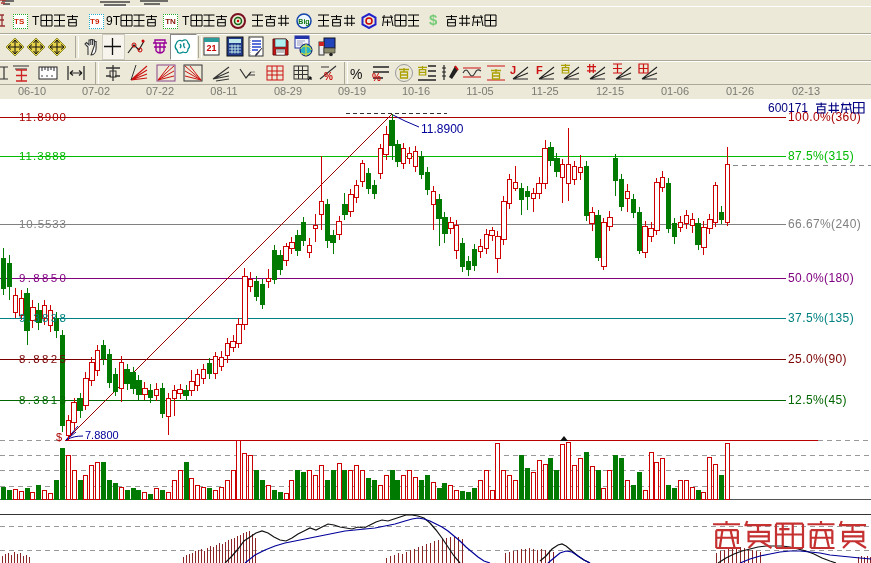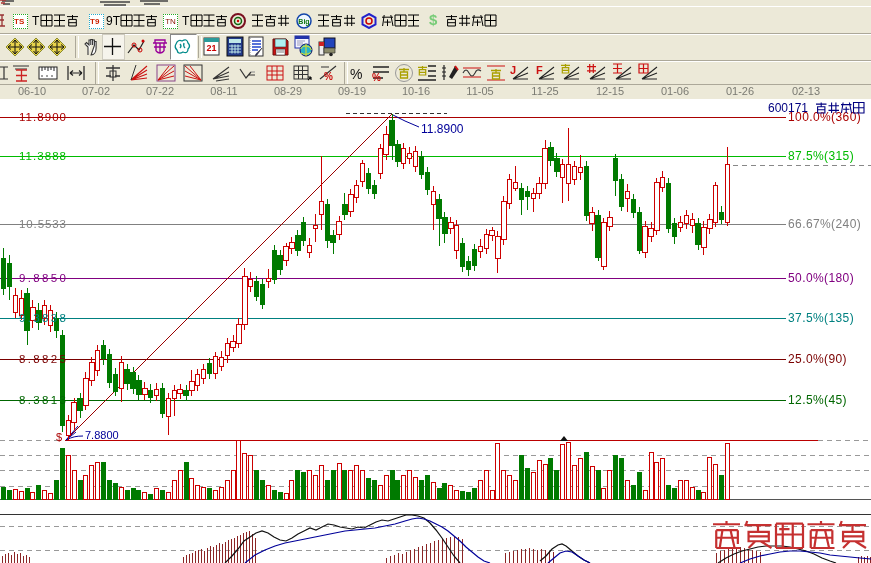--- a/index.html
+++ b/index.html
@@ -37,21 +37,21 @@
       <path d="M446.0,16.6H457.0 M447.6,19.4H455.4V26.0H447.6Z M451.5,15.0V19.4 M447.6,22.7H455.4" stroke="#000" stroke-width="1.0" fill="none"></path>
       <path d="M462.3,15.0V26.0 M466.7,15.0V26.0 M459.0,18.3H470.0 M459.0,23.2H470.0" stroke="#000" stroke-width="1.0" fill="none"></path>
       <path d="M472.0,17.2H483.0 M474.2,15.0L472.6,26.0 M480.8,15.0L483.0,26.0 M474.2,22.1H480.8 M477.5,19.4V26.0" stroke="#000" stroke-width="1.0" fill="none"></path>
       <path d="M485.0,15.0H496.0V26.0H485.0Z M490.5,15.0V26.0 M485.0,20.5H496.0" stroke="#000" stroke-width="1.0" fill="none"></path>
     </svg>
     <svg style="position:absolute;left:0px;top:13px" width="6" height="16" viewBox="0 0 6 16">
       <path d="M0,2 h4 M2,2 v11 M0,13 h5 M0,7 h4" stroke="#993333" stroke-width="1.3" fill="none"></path>
     </svg>
     <div style="position:absolute;left:13px;top:14px;width:13px;height:13px;background:#fff;border:1px dotted #22aa22;font-size:8px;font-weight:bold;color:#cc2200;line-height:13px">TS</div>
     <div style="position:absolute;left:89px;top:14px;width:13px;height:13px;background:#fff;border:1px dotted #22aacc;font-size:8px;font-weight:bold;color:#cc2200;text-align:left;line-height:13px">T9</div>
-    <div style="position:absolute;left:163px;top:14px;width:13px;height:13px;background:#fff;border:1px dotted #22aa22;font-size:8px;font-weight:normal;color:#881100;text-align:center;line-height:13px">TN</div>
+    <div style="position:absolute;left:163px;top:14px;width:13px;height:13px;background:#fff;border:1px dotted #22aa22;font-size:8px;font-weight:bold;color:#881100;text-align:center;line-height:13px">TN</div>
     <svg style="position:absolute;left:230px;top:13px" width="16" height="16" viewBox="0 0 16 16">
       <circle cx="8" cy="8" r="7" fill="none" stroke="#7a1020" stroke-width="2"></circle>
       <circle cx="8" cy="8" r="3.5" fill="none" stroke="#116611" stroke-width="1.5"></circle>
       <circle cx="8" cy="8" r="1.2" fill="#cc0000"></circle>
     </svg>
     <svg style="position:absolute;left:296px;top:13px" width="16" height="16" viewBox="0 0 16 16">
       <circle cx="8" cy="8" r="7" fill="#eef6ff" stroke="#1144aa" stroke-width="1.5"></circle>
       <text x="8" y="11" font-size="7" fill="#117711" text-anchor="middle" font-weight="bold">Big</text>
     </svg>
     <svg style="position:absolute;left:361px;top:13px" width="16" height="16" viewBox="0 0 16 16">

